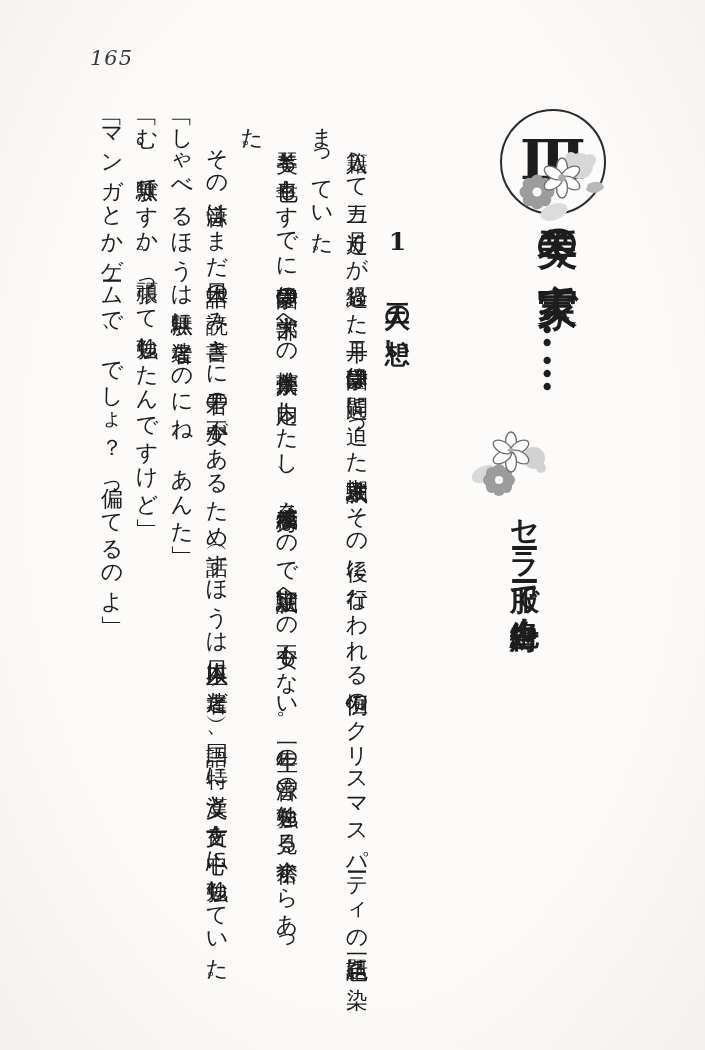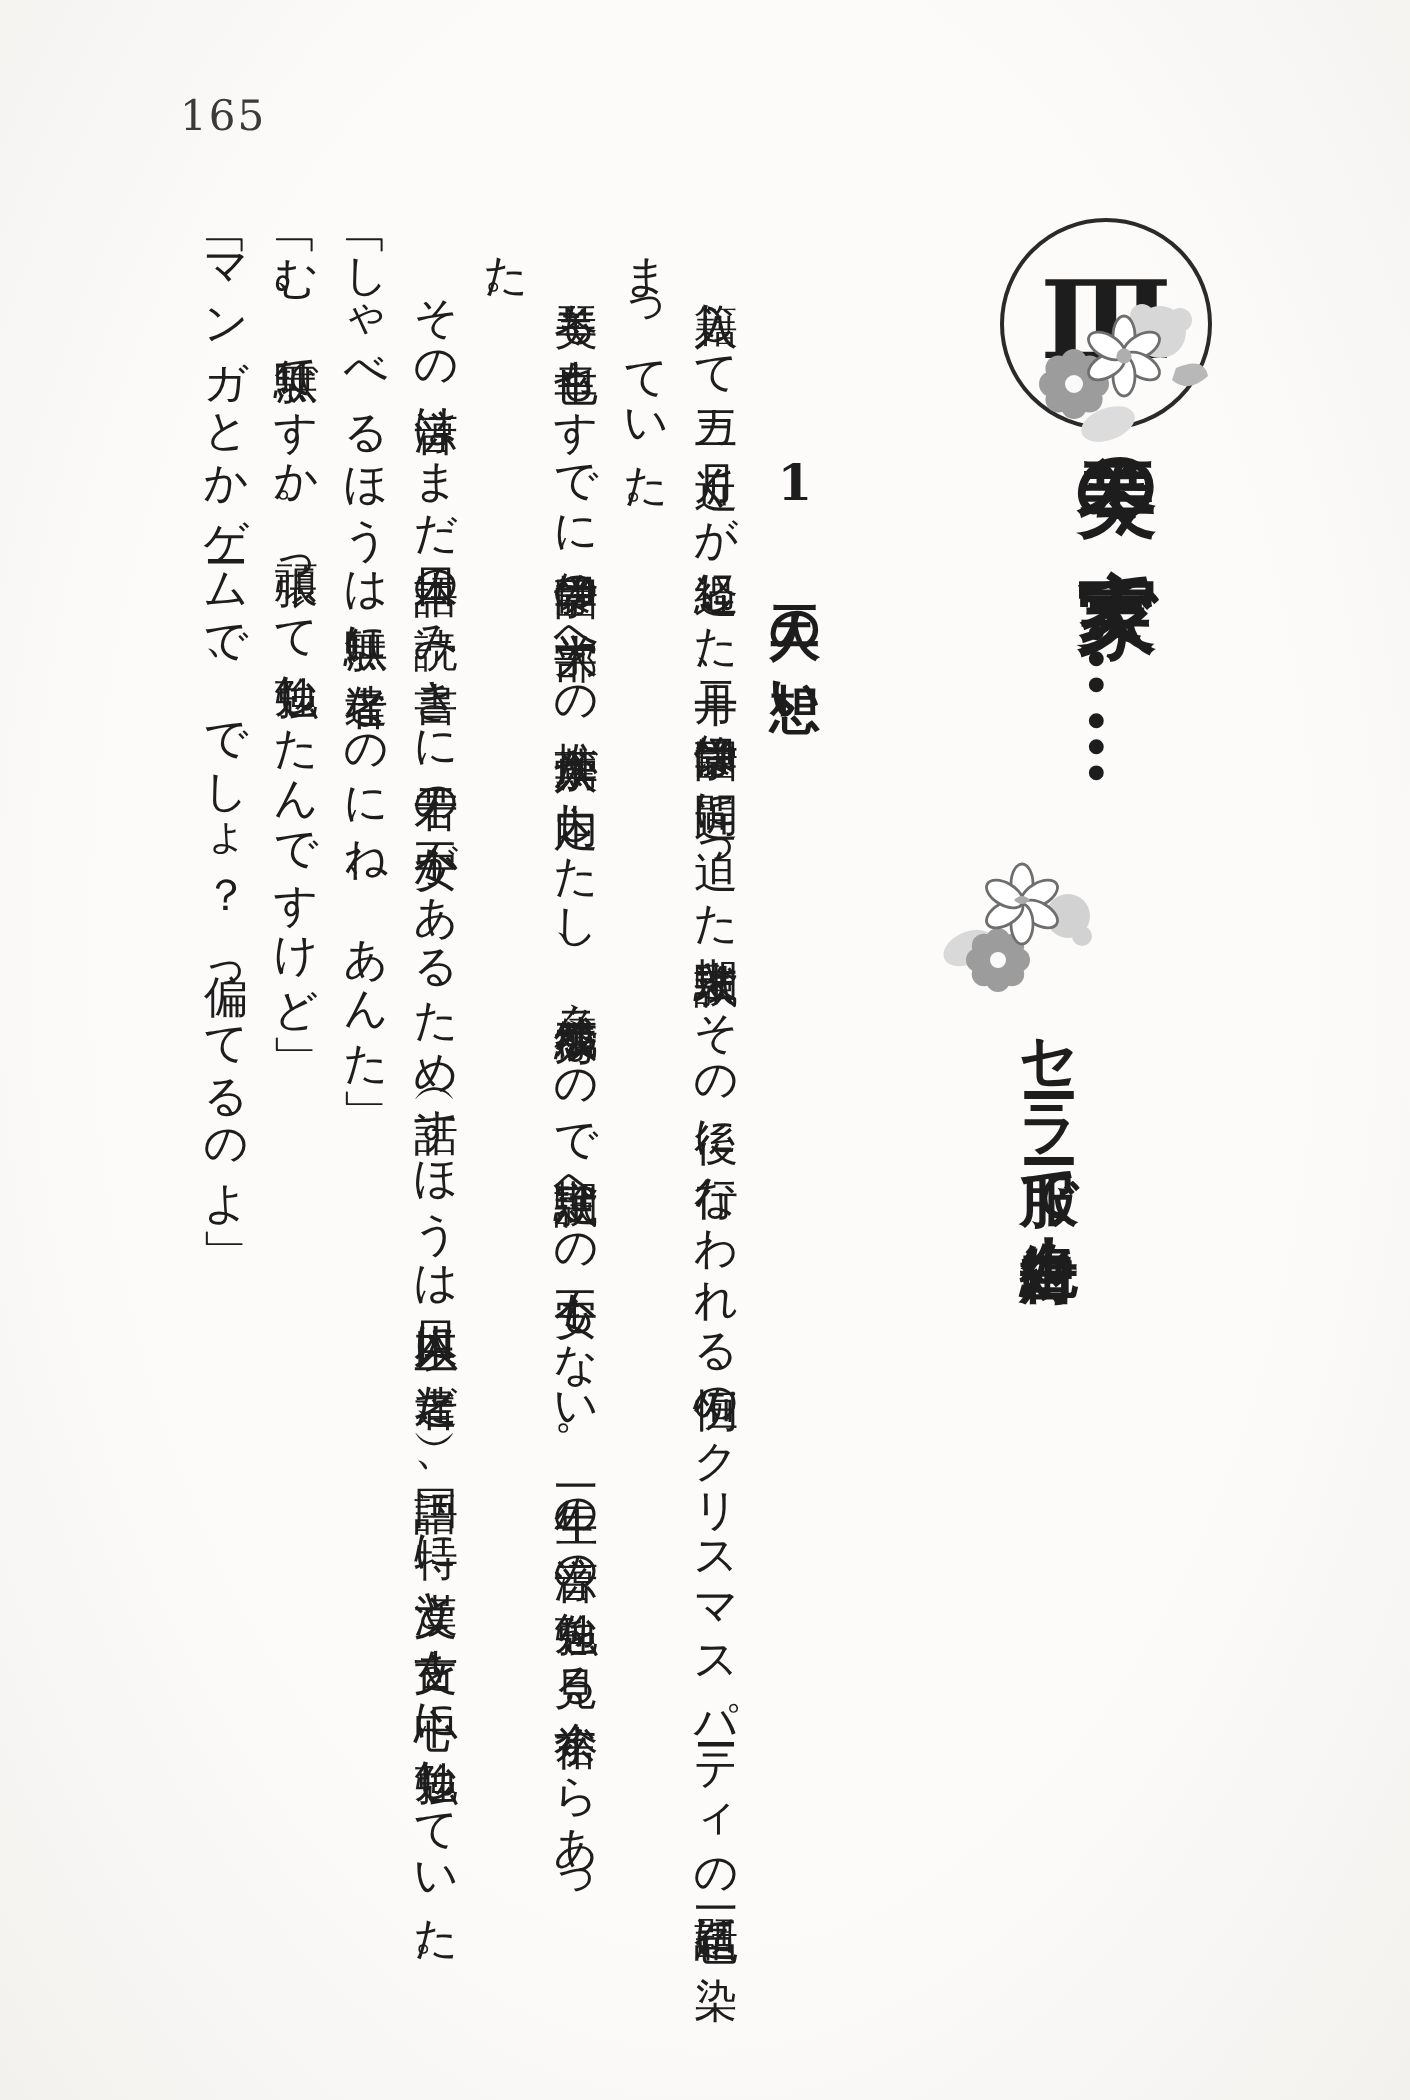--- a/index.html
+++ b/index.html
@@ -8,21 +8,21 @@
     width:705px;height:1050px;
     margin:0 auto;
     background:#fbfaf8;
     background-image:radial-gradient(ellipse at 50% 45%, #fcfbfa 60%, #f3f1ee 100%);
     color:#1d1d1d;
     font-family:"DejaVu Serif", serif;
     overflow:hidden;
   }
   .page-number{
     position:absolute;top:46px;left:90px;
-    font-size:21px;color:#3a3a3a;
+    font-size:21px;font-style:italic;color:#3a3a3a;
     letter-spacing:1px;
   }
   
   .chapter-circle{
     position:absolute;top:109px;left:500px;
     width:102px;height:102px;
     border:2px solid #2a2a2a;border-radius:50%;
     display:flex;align-items:center;justify-content:center;
   }
   .chapter-circle span{

